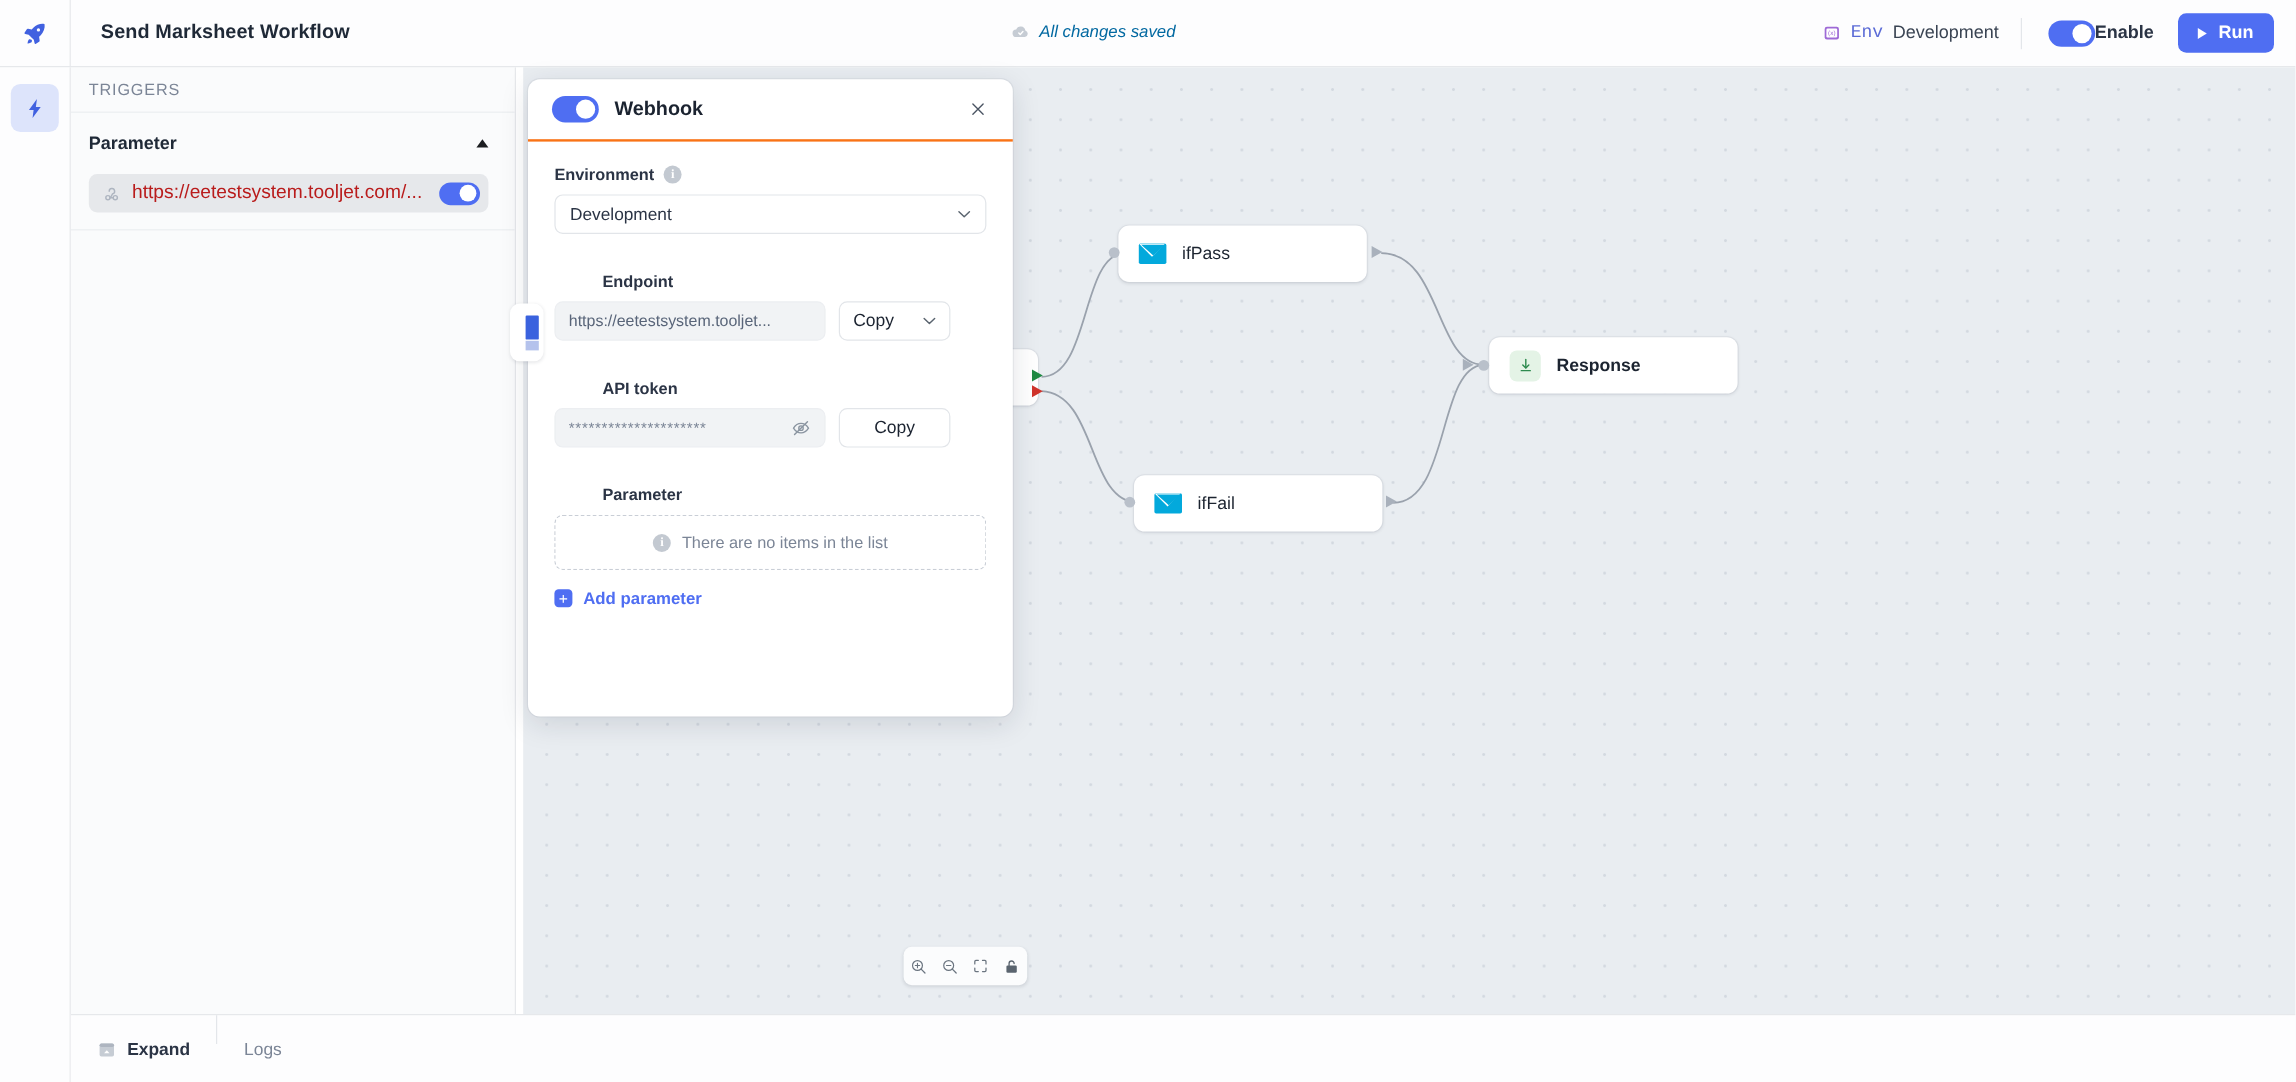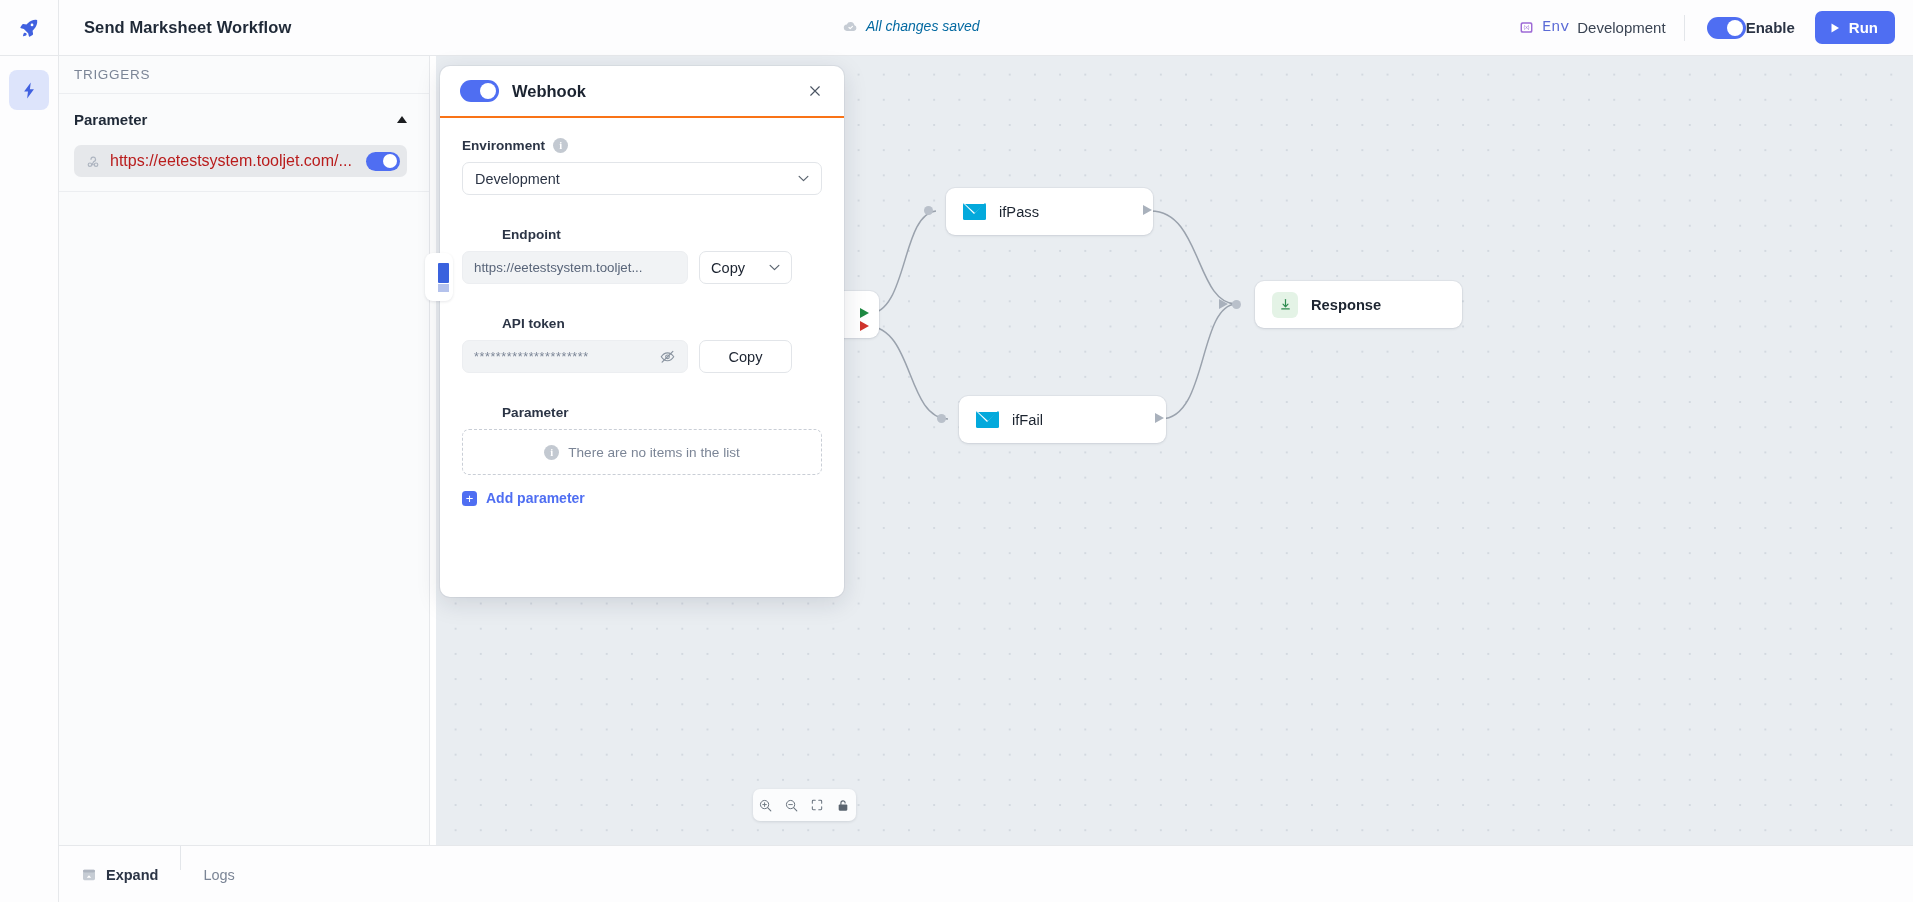--- a/index.html
+++ b/index.html
@@ -121,21 +121,20 @@
     background-image: radial-gradient(#d3d9e0 1.1px, transparent 1.2px);
     background-size: 25.2px 25.2px;
     background-position: 7px 6px;
     overflow: hidden;
   }
   .node {
     position: absolute; background: #ffffff; border-radius: 9px;
     box-shadow: 0 1px 3px rgba(22,34,51,.10), 0 0 0 1px rgba(22,34,51,.035);
     display: flex; align-items: center; gap: 13px; padding-left: 17px;
     cursor: pointer;
-    margin-left: 14px;
   }
   .node-label { font-size: 14.7px; color: #1c2430; }
   .mail-icon {
     width: 23px; height: 17px; background: #03a9dc; border-radius: 1.5px;
     position: relative; flex: none; overflow: hidden;
   }
   .mail-icon::before {
     content: ""; position: absolute; left: 0; top: 0; width: 0; height: 0;
     border-left: 11.5px solid transparent; border-right: 11.5px solid transparent;
     border-top: 11px solid #ffffff;

